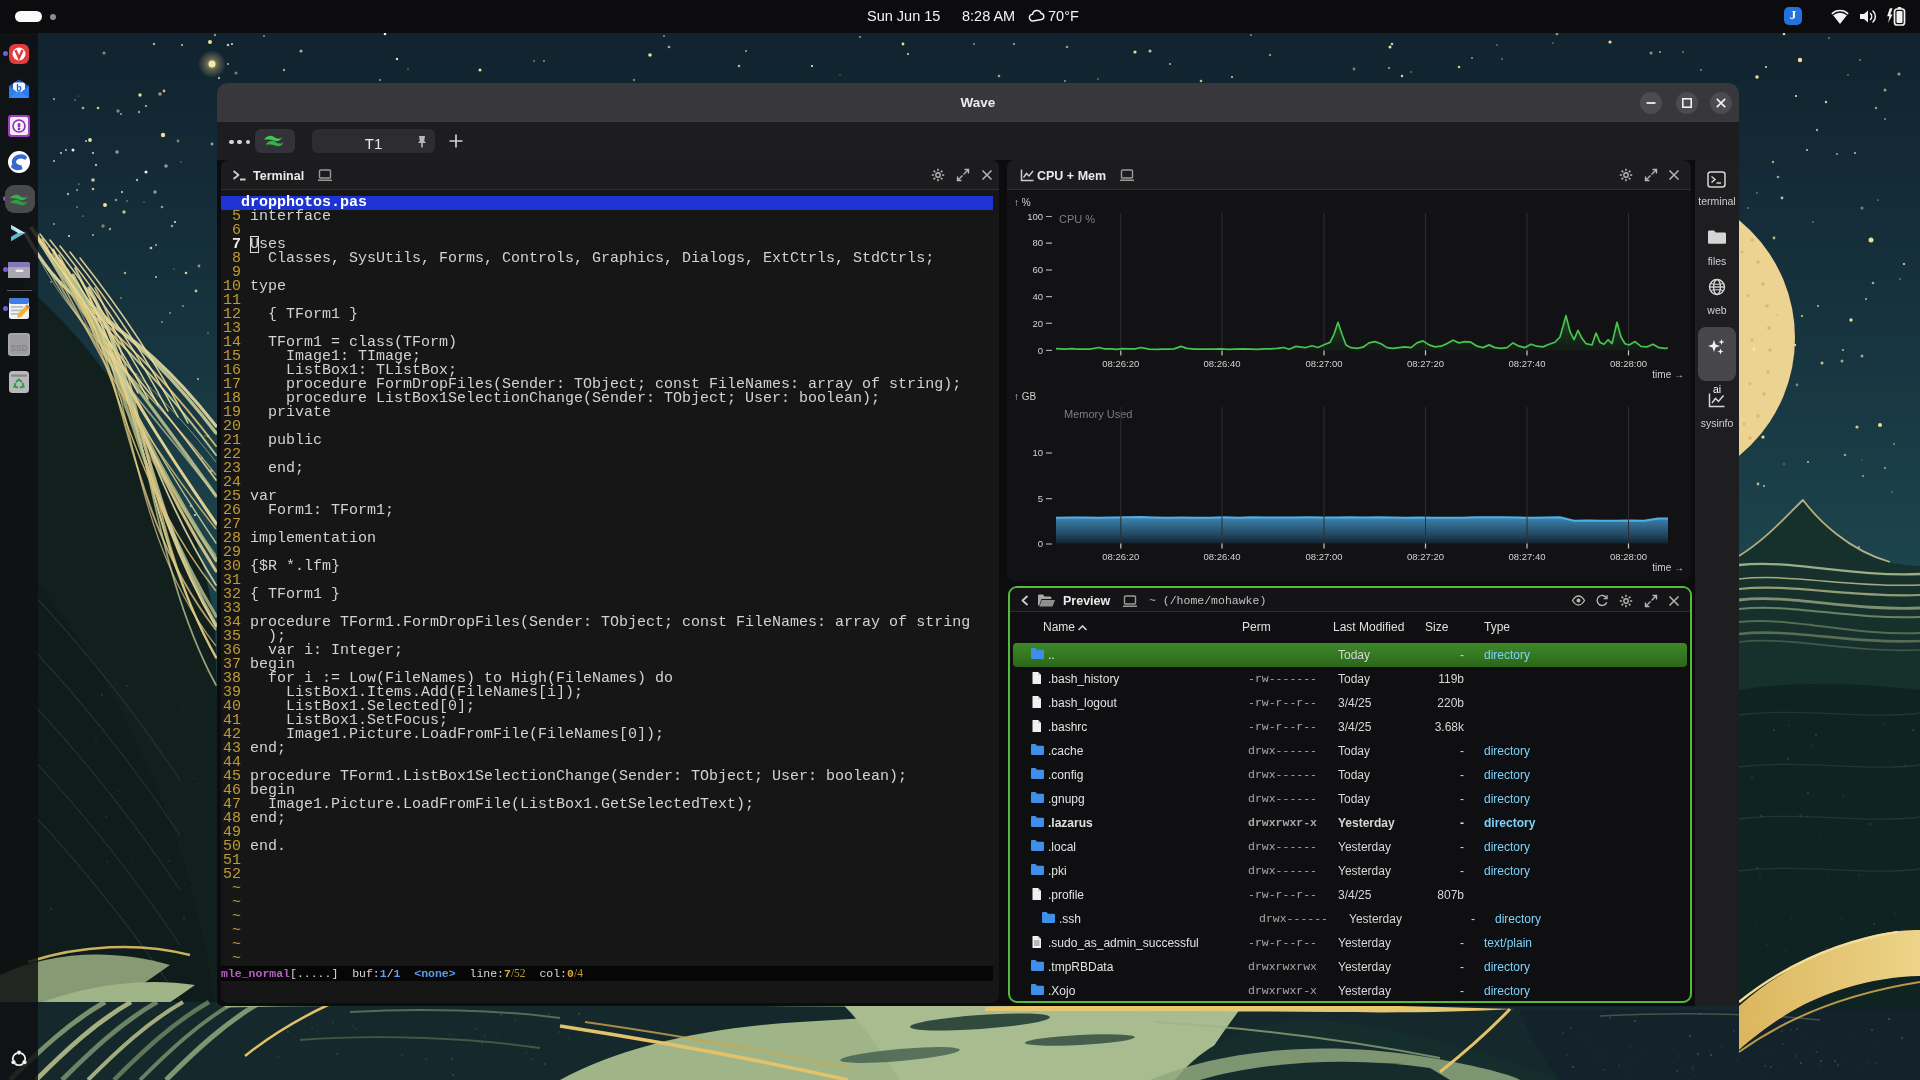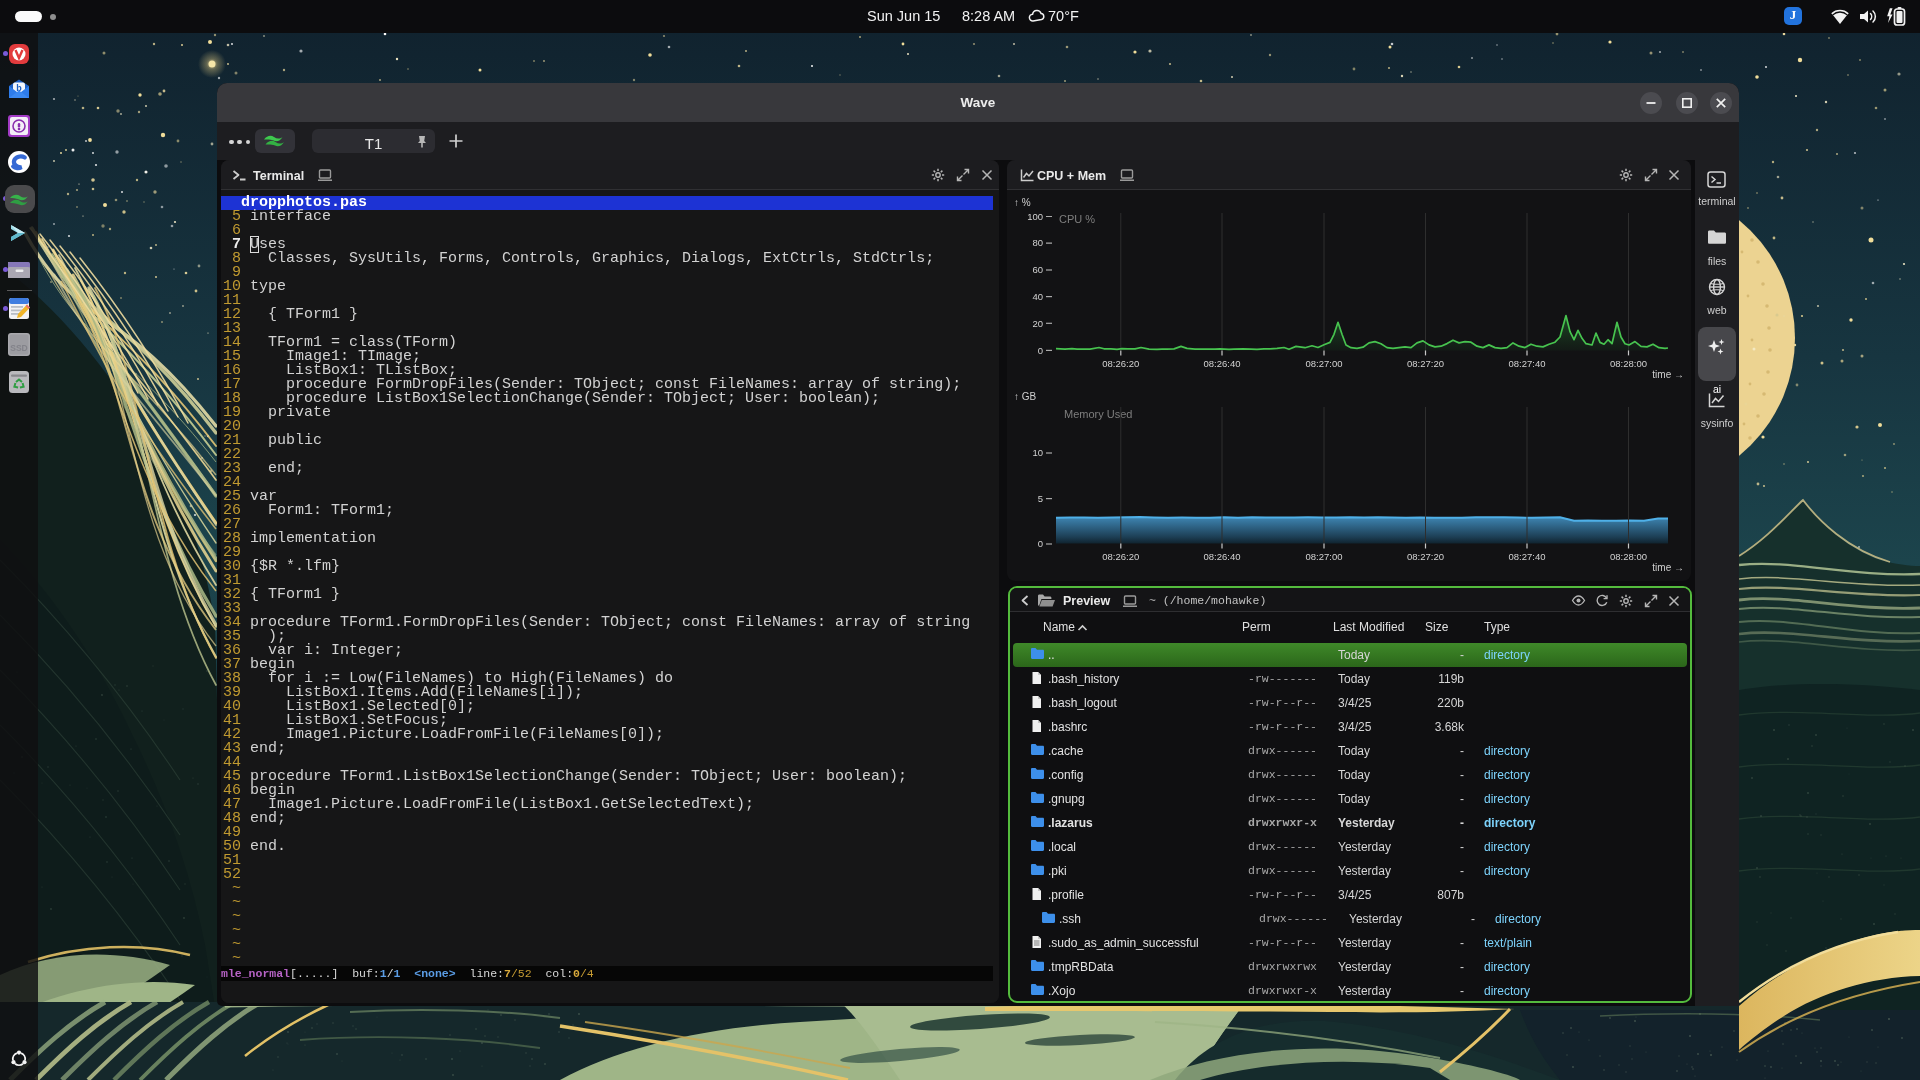--- a/index.html
+++ b/index.html
@@ -28,21 +28,21 @@
   #bluebar { position:absolute; left:0; top:6.3px; width:772px; height:14px; background:#1d33d4; }
   #termcode { position:absolute; left:2px; top:5.8px; font-family:"Liberation Mono", monospace; font-size:15px; line-height:14px; color:#d2d2d2; white-space:pre; }
   #termcode .n { color:#c09a30; }
   #termcode .cn { color:#ececec; font-weight:bold; }
   #termcode .fn { color:#ffffff; font-weight:bold; }
   #termcode .cur { outline:1.2px solid #dcdcdc; outline-offset:-1px; }
   #statusbar { position:absolute; left:0; top:775.8px; width:772px; height:15.2px; background:#060606; font-family:"Liberation Mono", monospace; font-size:11.5px; line-height:15px; white-space:pre; color:#d8d8d8; }
   #statusbar .m { color:#b763c6; font-weight:bold; }
   #statusbar .b { color:#5b9de6; font-weight:bold; }
   #statusbar .y { color:#d8a93c; font-weight:bold; }
-  #statusbar .y2 { color:#c59a32; }
+  #statusbar .y2 { color:#c59a32;font-family:Liberation Serif, serif; }
   #cpupane { left:790px; top:77px; width:684px; height:421px; background:#121214; }
   #prevpane { left:791px; top:503px; width:684px; height:417px; background:#0f0f11; border:2px solid #54bb3d; border-radius:9px; }
   #prevhead { position:absolute; left:0; top:0; width:100%; height:24px; background:#141416; border-bottom:1px solid #2e2e31; }
   .prow { position:absolute; left:0; width:680px; height:24px; font-size:12px; color:#e2e2e2; }
   .prow .nm { position:absolute; left:38px; top:5px; }
   .prow .pm { position:absolute; left:238px; top:5px; font-family:"Liberation Mono", monospace; font-size:11.5px; color:#a9a9a9; }
   .prow .md { position:absolute; left:328px; top:5px; color:#d6d6d6; }
   .prow .sz { position:absolute; left:374px; top:5px; width:80px; text-align:right; color:#d6d6d6; }
   .prow .tp { position:absolute; left:474px; top:5px; color:#7dd3fc; }
   .prow svg { position:absolute; left:20px; top:4px; }

